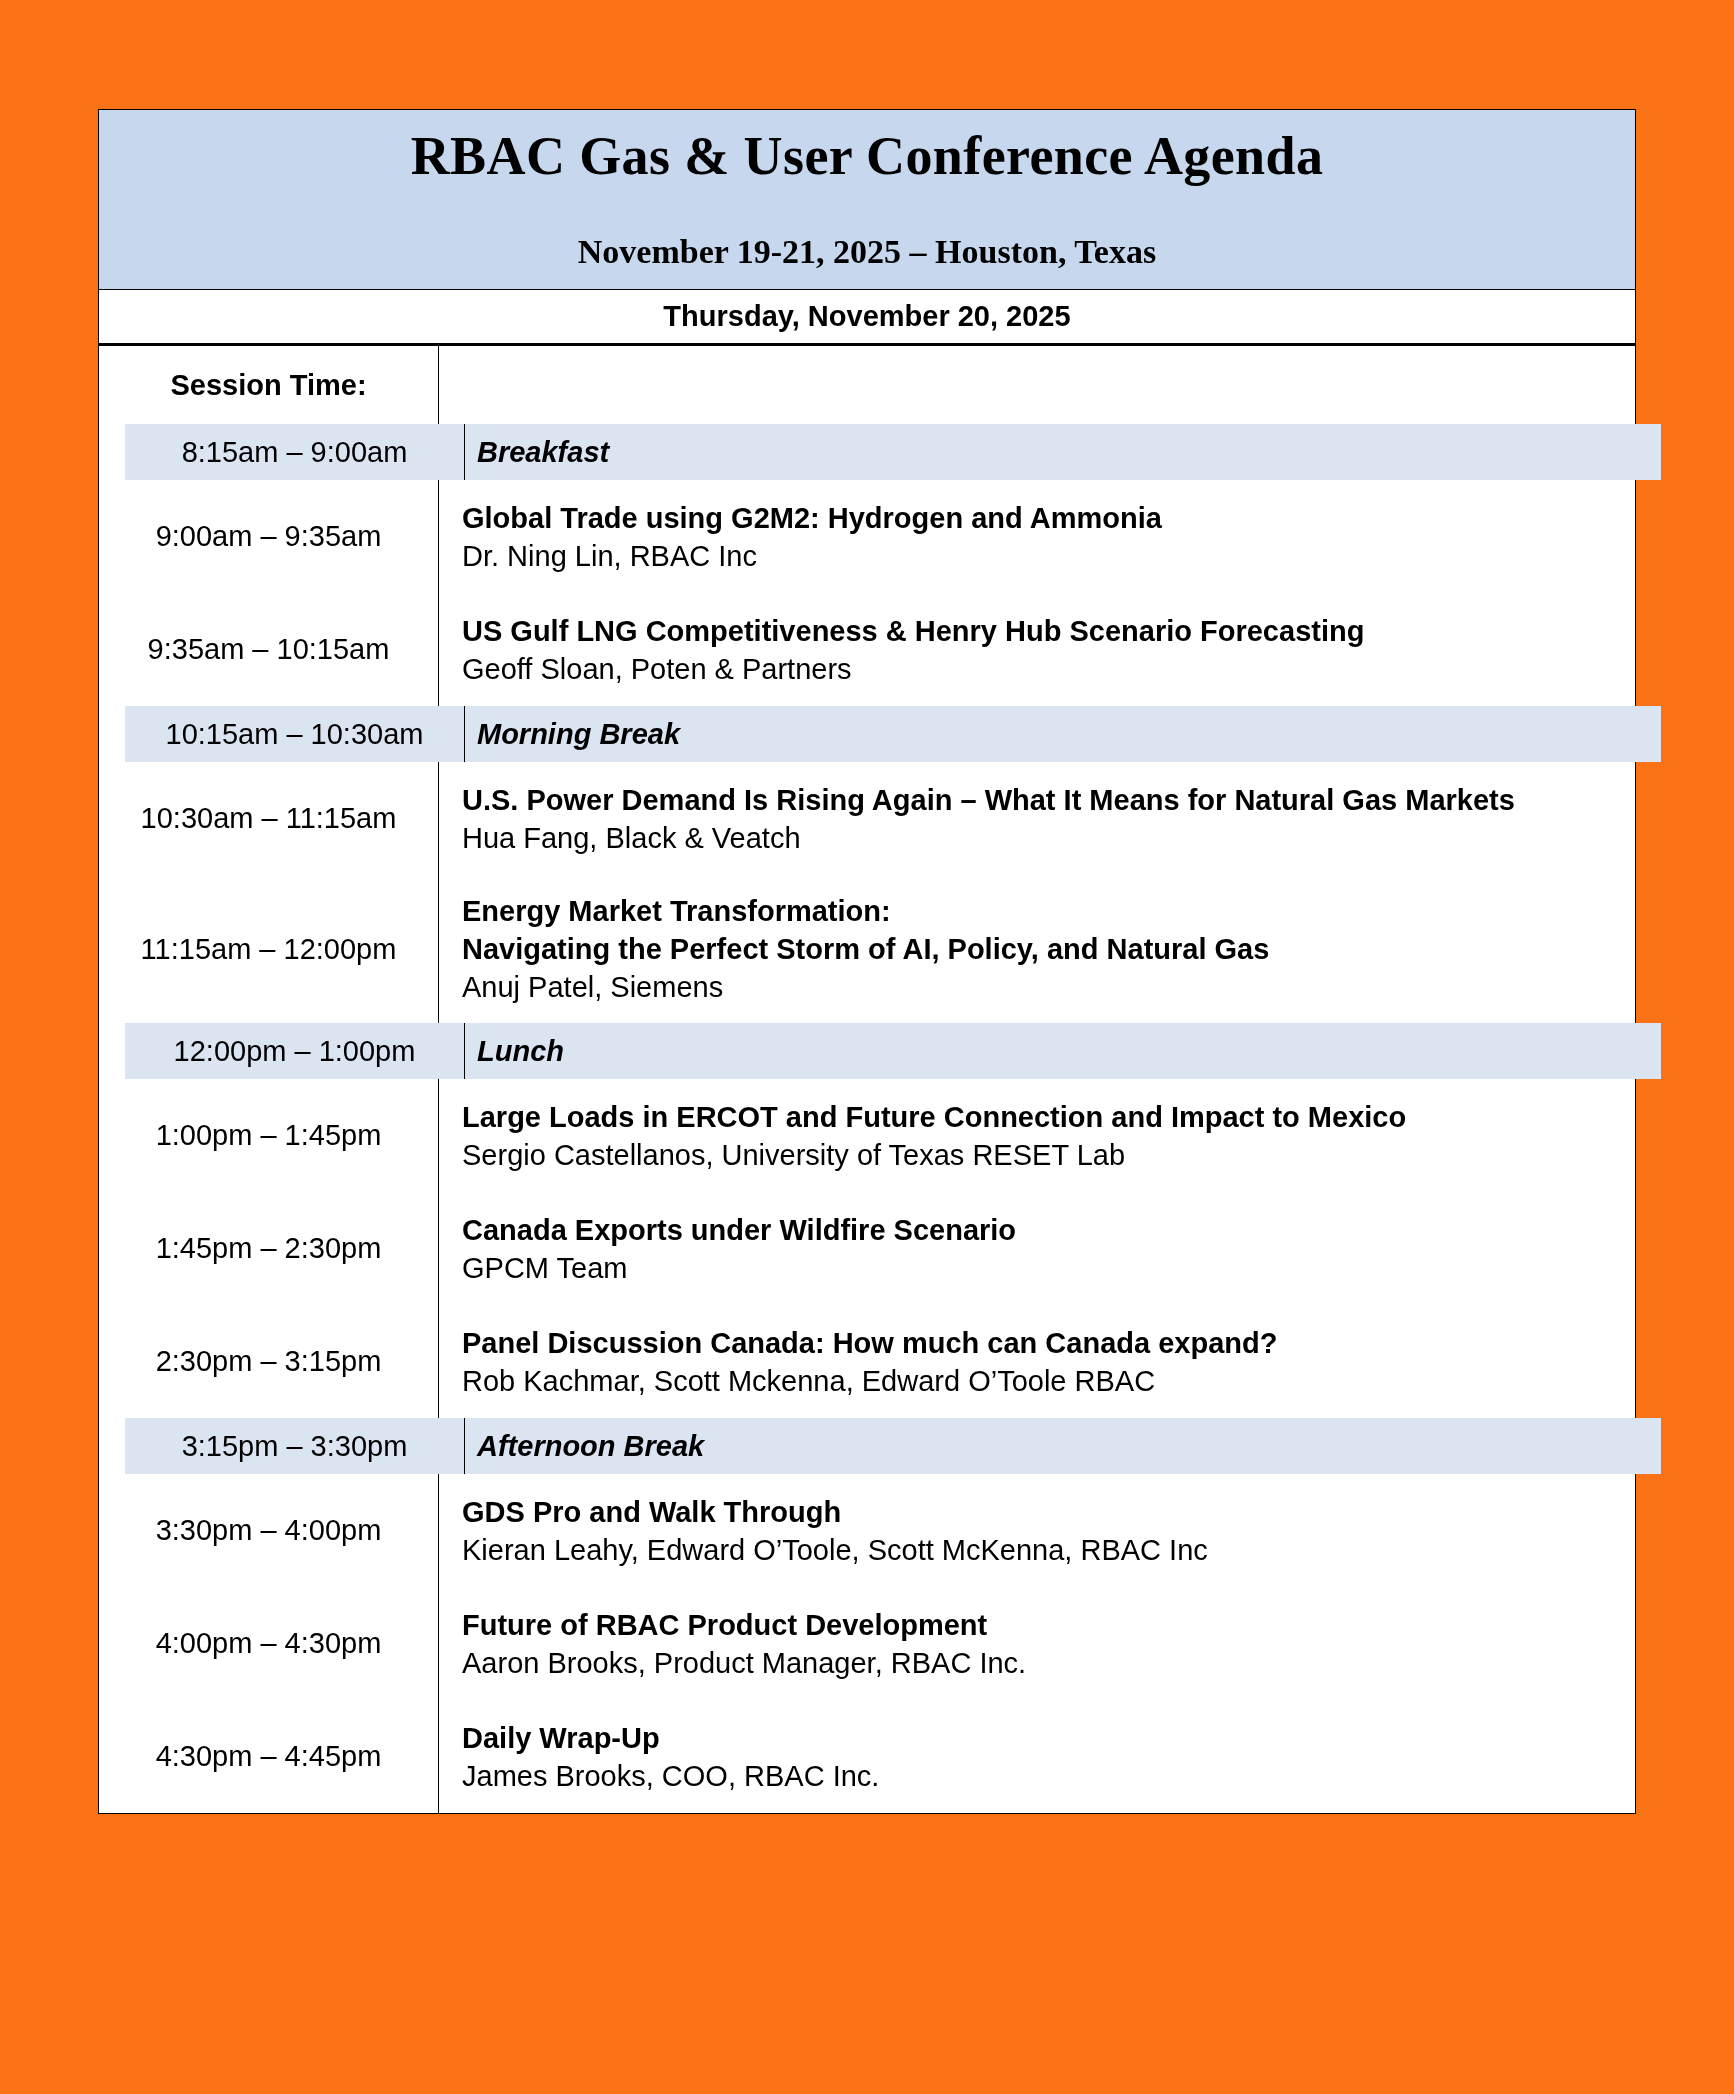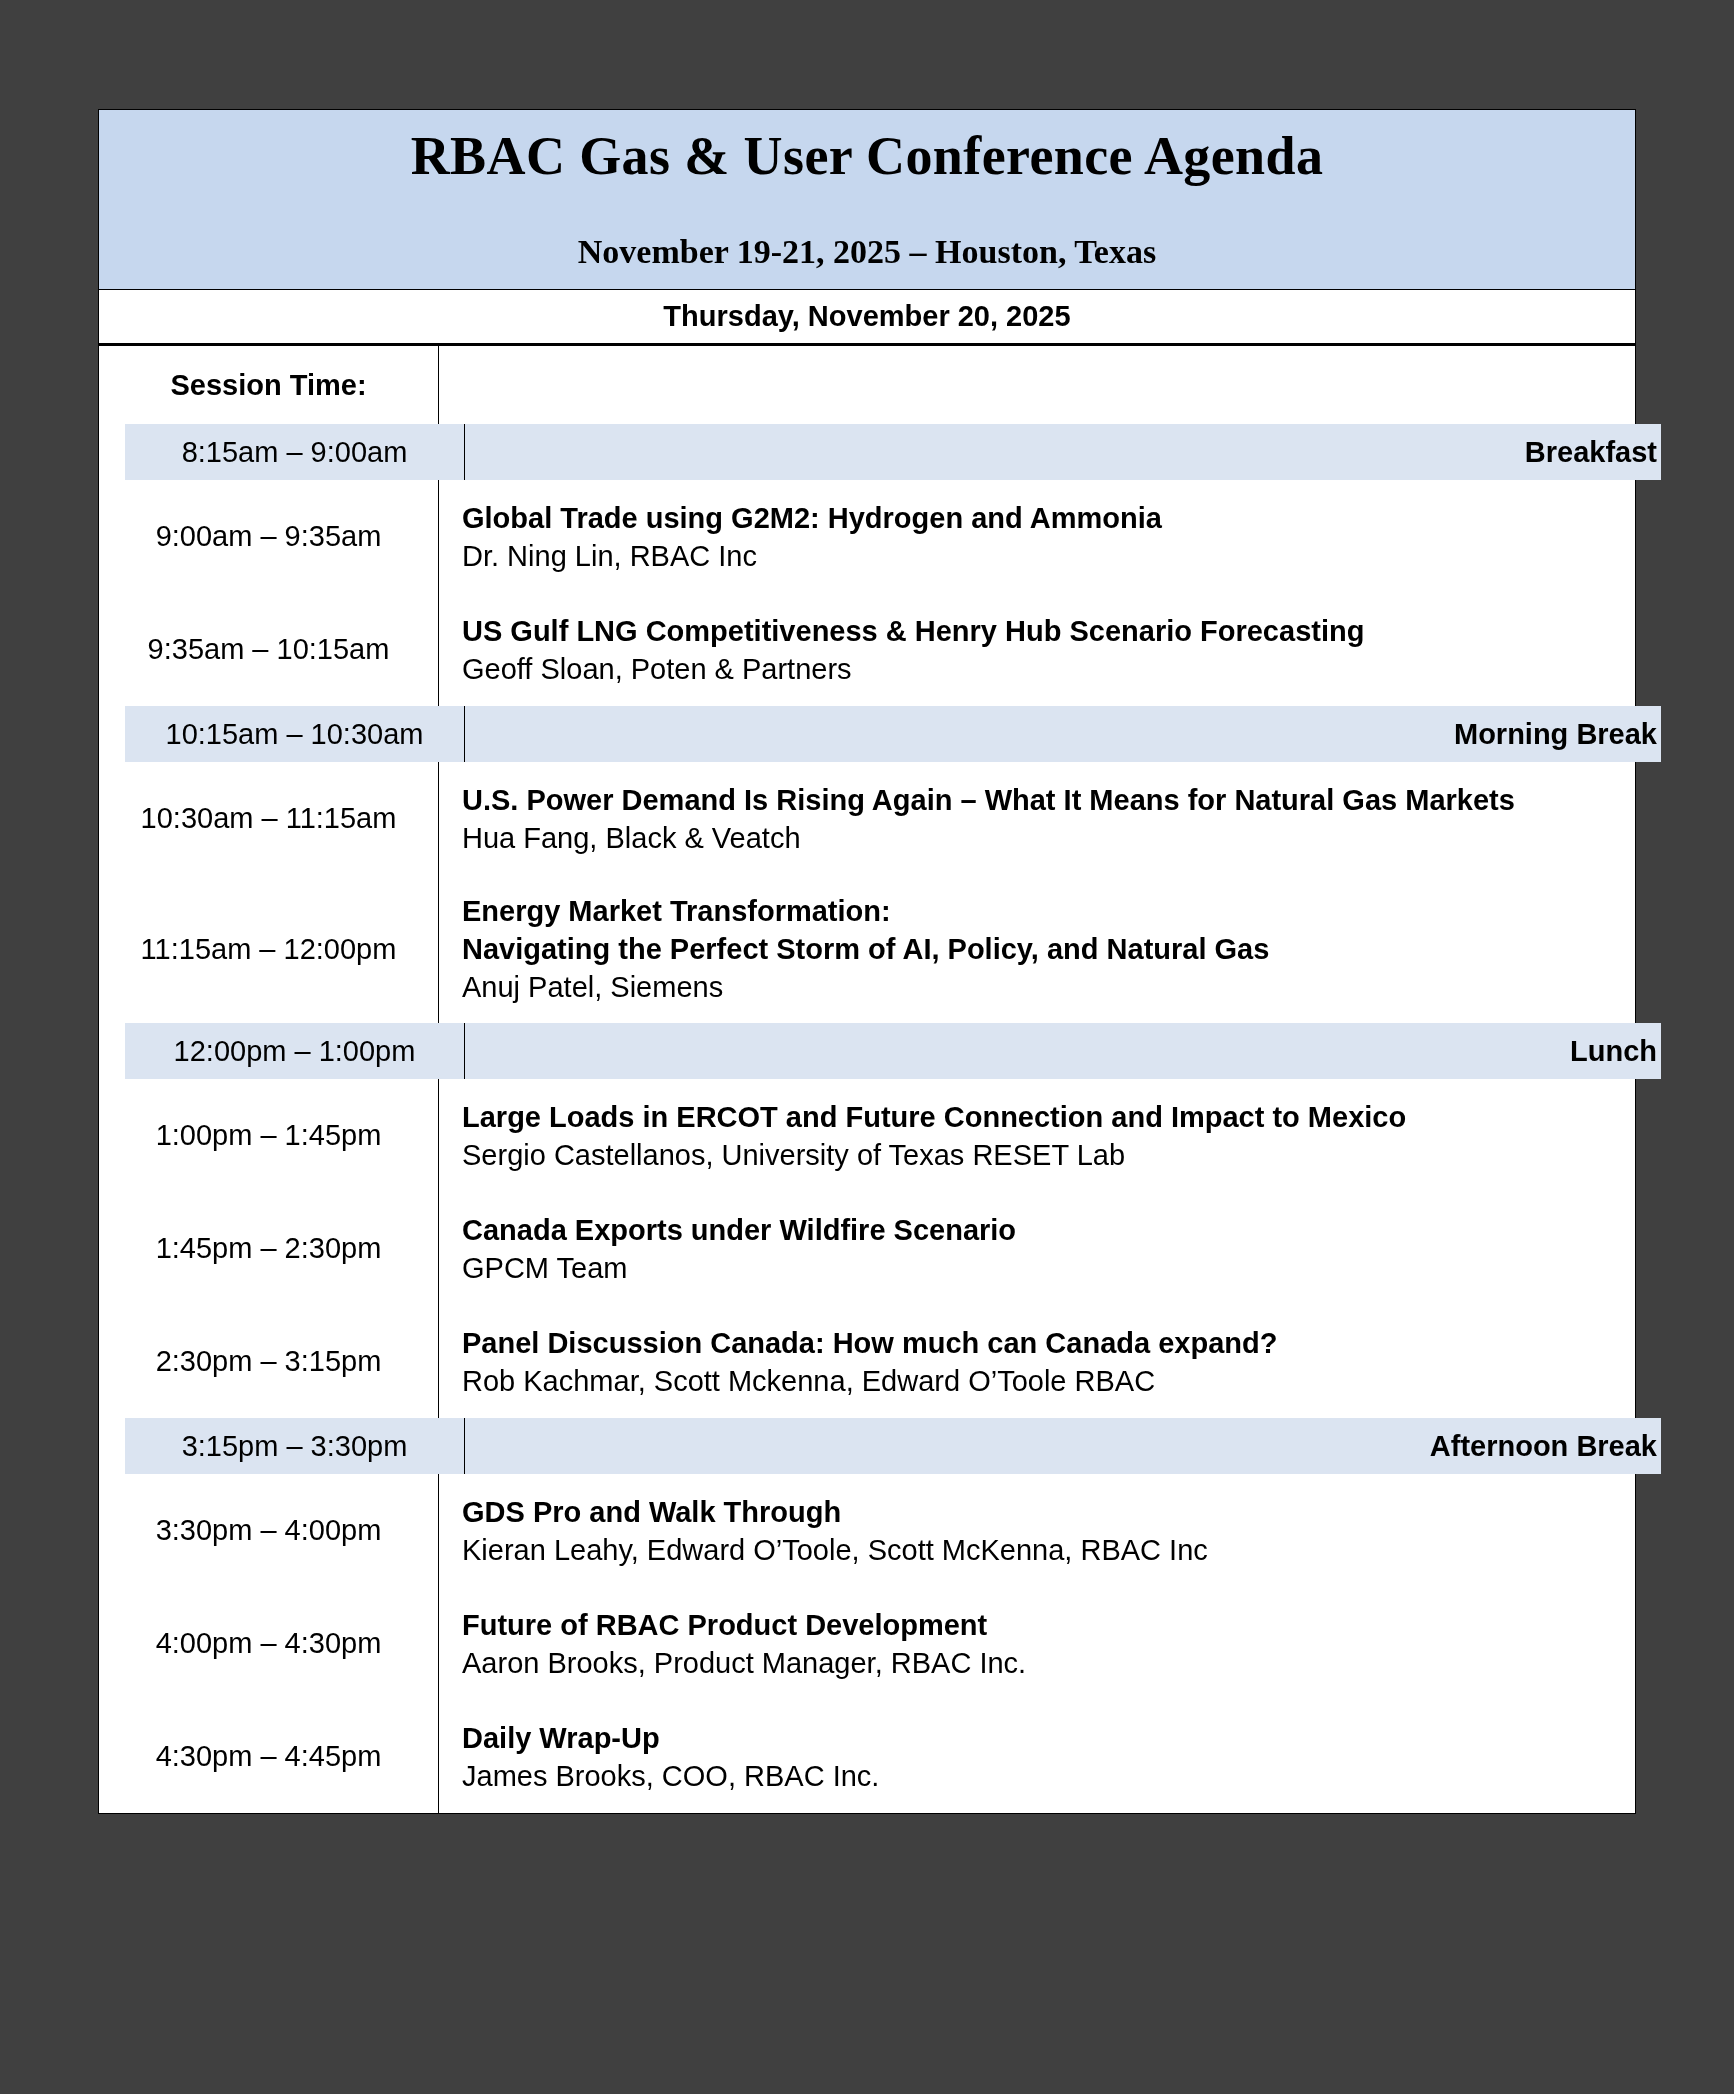--- a/index.html
+++ b/index.html
@@ -4,21 +4,21 @@
 <style>
   :root{
     --banner-bg:#c6d7ee;
     --break-bg:#dbe4f1;
     --border:#000000;
   }
   *{margin:0;padding:0;box-sizing:border-box;}
   html,body{width:1734px;height:2095px;background:#ffffff;overflow:hidden;}
   body{font-family:"Liberation Sans","DejaVu Sans",sans-serif;color:#000;}
 
-  .page{position:relative;width:1734px;height:2095px;background:#404040;}
+  .page{position:relative;width:1734px;height:2095px;background:#f97316;}
 
   .agenda{
     position:absolute;left:98px;top:109px;width:1538px;
     border:1.6px solid var(--border);
     background:#fff;
   }
 
   
   .banner{
     height:180px;background:var(--banner-bg);
@@ -53,21 +53,21 @@
   .ccol{
     flex:1;border-left:1.6px solid var(--border);
     display:flex;flex-direction:column;justify-content:center;
     padding:11.5px 24.5px 11.5px 23px;
   }
 
   .header-row{height:78px;background:#fff;}
   .header-row .tcol{font-weight:bold;}
 
   .break-row{height:56px;background:var(--break-bg);margin-left:26px;}
-  .break-row .ccol{align-items:flex-end;justify-content:center;padding:4px;}
+  .break-row .ccol{align-items:flex-start;justify-content:center;padding:12px;font-style:italic;}
   .break-label{font-weight:bold;font-size:29px;}
 
   .session-row{min-height:113px;background:#fff;}
   .session-row.three-line{min-height:148px;}
   .session-title{font-weight:bold;font-size:29px;line-height:38px;}
   .session-speaker{font-weight:normal;font-size:29px;line-height:38px;}
 </style>
 </head>
 <body>
 

